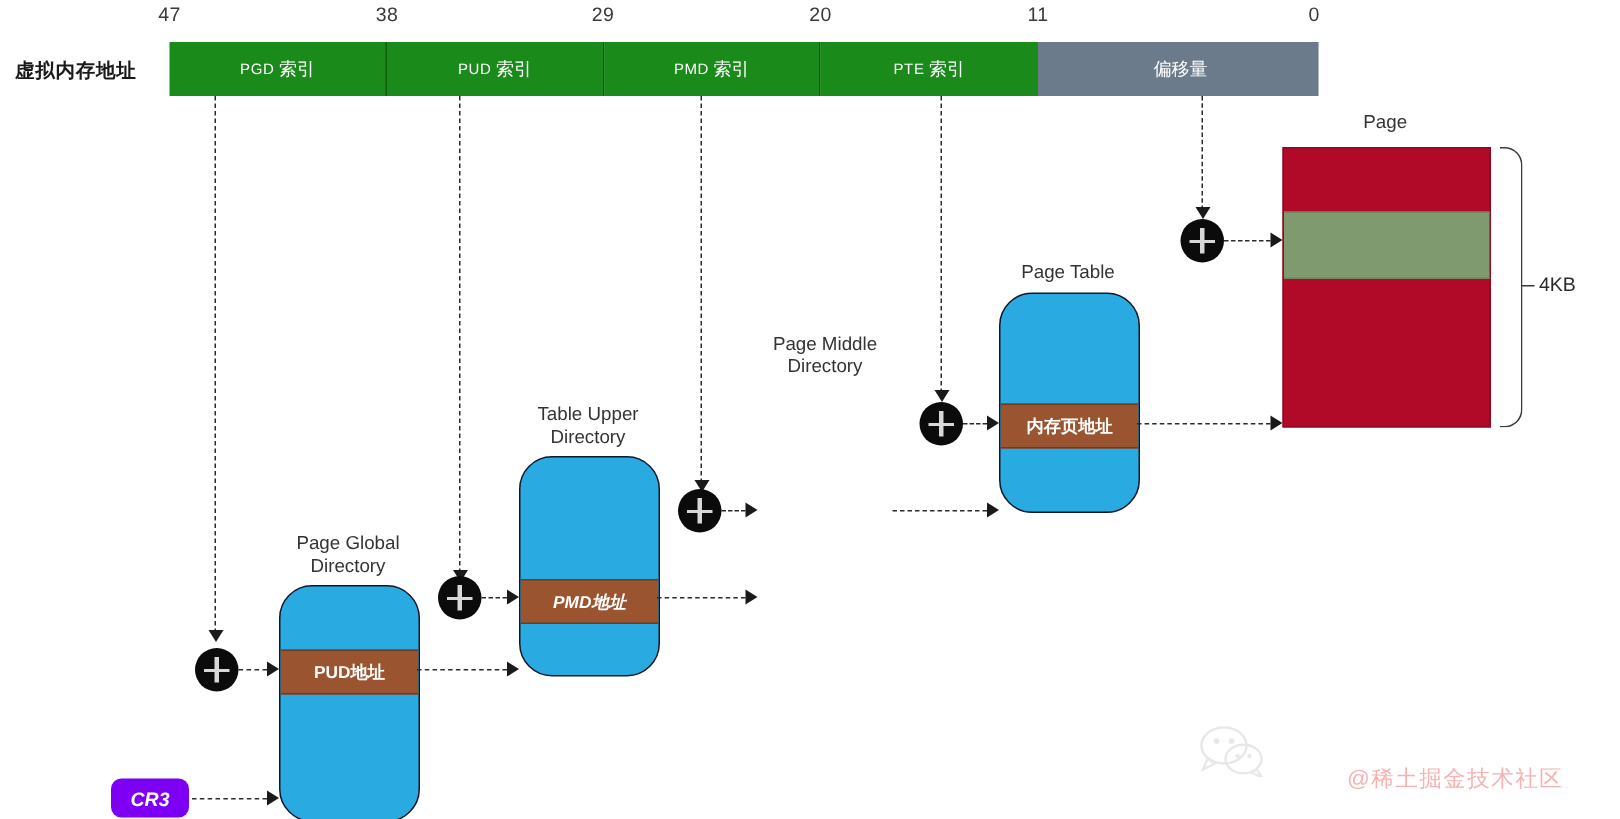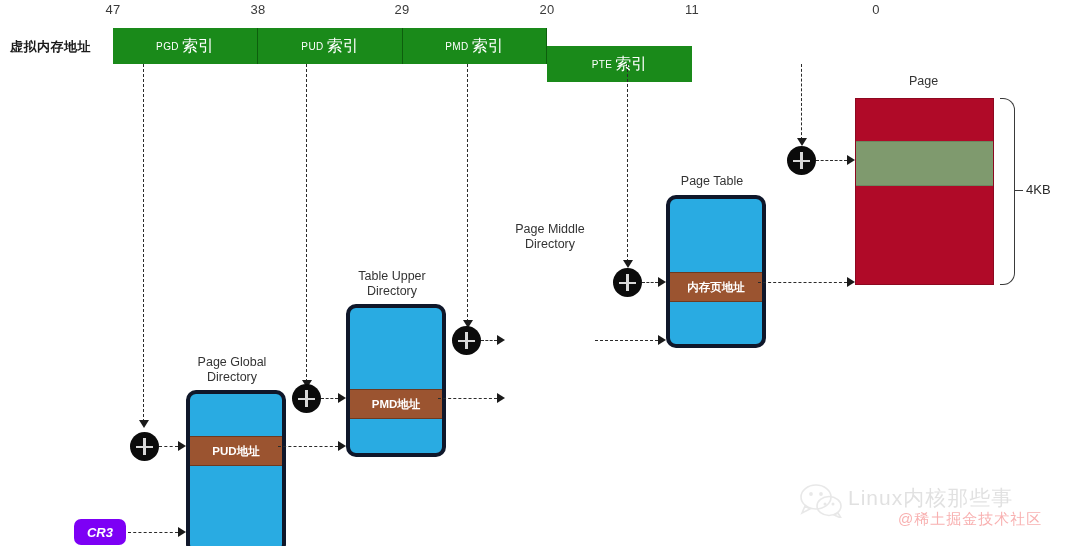--- a/index.html
+++ b/index.html
@@ -13,21 +13,21 @@
 
   
   .va-label{position:absolute;left:10px;top:38px;font-size:13px;font-weight:bold;
             color:#1a1a1a;letter-spacing:.5px;white-space:nowrap;}
   .va-bar{position:absolute;left:113px;top:28px;height:36px;width:766px;display:flex;}
   .seg{height:36px;display:flex;align-items:center;justify-content:center;
        color:#ffffff;font-size:11.5px;white-space:nowrap;box-sizing:border-box;}
   .seg.green{background:#1a8a1a;border-right:1px solid #0d5f0d;}
   .seg.gray{background:#6b7b8c;}
   .seg .en{font-size:10px;letter-spacing:.4px;}
-  .seg .cn{font-size:16px;margin-left:3px;}
+  .seg .cn{font-size:12px;margin-left:3px;}
 
   
   .vline{position:absolute;width:0;border-left:1.6px dashed #2b2b2b;}
 
   
   .arrow-down{position:absolute;width:0;height:0;
       border-left:5px solid transparent;border-right:5px solid transparent;
       border-top:8px solid #1a1a1a;}
   .arrow-right{position:absolute;width:0;height:0;
       border-top:5px solid transparent;border-bottom:5px solid transparent;
@@ -37,22 +37,22 @@
   .hline{position:absolute;height:0;border-top:1.6px dashed #2b2b2b;}
 
   
   .plus{position:absolute;width:29px;height:29px;border-radius:50%;
         background:#0b0b0b;}
   .plus::before,.plus::after{content:"";position:absolute;background:#d8d8d8;}
   .plus::before{left:6px;top:13.5px;width:17px;height:2.4px;}
   .plus::after{top:6px;left:13.3px;height:17px;width:2.4px;}
 
   
-  .dirblock{position:absolute;background:#29abe2;border:4px solid #0f172a;
-            border-radius:10px;overflow:hidden;}
+  .dirblock{position:absolute;background:#29abe2;border:1px solid #0f172a;
+            border-radius:22px;overflow:hidden;}
   .dirband{position:absolute;left:0;right:0;background:#9b5430;
            border-top:1px solid #6e3a20;border-bottom:1px solid #6e3a20;
            display:flex;align-items:center;justify-content:center;
            color:#ffffff;font-size:11.5px;font-weight:bold;white-space:nowrap;}
   .dirtitle{position:absolute;text-align:center;font-size:12.5px;color:#333333;
             line-height:15px;white-space:nowrap;}
 
   
   .cr3{position:absolute;background:#7d00f5;border-radius:7px;
        display:flex;align-items:center;justify-content:center;
@@ -96,23 +96,26 @@
       <span class="cn">索引</span>
     </div>
     <div class="seg green" style="width:145px;">
       <span class="en">PUD</span>
       <span class="cn">索引</span>
     </div>
     <div class="seg green" style="width:144px;">
       <span class="en">PMD</span>
       <span class="cn">索引</span>
     </div>
-    <div class="seg green" style="width:145px;border-right:none;margin-top:18px;">
+    <div class="seg green" style="width:145px;border-right:none;">
       <span class="en">PTE</span>
       <span class="cn">索引</span>
+    </div>
+    <div class="seg gray" style="width:187px;">
+      <span class="cn">偏移量</span>
     </div>
   </div>
 
   <div class="vline" style="left:143px;top:64px;height:358px;"></div>
   <div class="arrow-down" style="left:139px;top:420px;"></div>
 
   <div class="vline" style="left:306px;top:64px;height:318px;"></div>
   <div class="arrow-down" style="left:302px;top:380px;"></div>
 
   <div class="vline" style="left:467px;top:64px;height:258px;"></div>
@@ -140,21 +143,21 @@
   <div class="arrow-right" style="left:178px;top:441px;"></div>
 
   <div class="hline" style="left:278px;top:446px;width:60px;"></div>
   <div class="arrow-right" style="left:338px;top:441px;"></div>
 
   <div class="dirtitle" style="left:326px;top:269px;width:132px;">
     <span>Table Upper</span><br>
     <span>Directory</span>
   </div>
   <div class="dirblock" style="left:346px;top:304px;width:92px;height:145px;">
-    <div class="dirband" style="top:81px;height:28px;">PMD地址</div>
+    <div class="dirband" style="top:81px;height:28px;font-style:italic;">PMD地址</div>
   </div>
   <div class="plus" style="left:292px;top:384px;"></div>
   <div class="hline" style="left:321px;top:398px;width:17px;"></div>
   <div class="arrow-right" style="left:338px;top:393px;"></div>
 
   <div class="hline" style="left:438px;top:398px;width:59px;"></div>
   <div class="arrow-right" style="left:497px;top:393px;"></div>
 
   <div class="dirtitle" style="left:484px;top:222px;width:132px;">
     <span>Page Middle</span><br>
@@ -196,17 +199,16 @@
     <svg width="42" height="34" viewBox="0 0 42 34" style="position:absolute;left:0;top:6px;">
       <ellipse cx="16" cy="13" rx="15" ry="12" fill="none" stroke="#c9c9c9" stroke-width="1.6"></ellipse>
       <path d="M5 22 L2 29 L10 25 Z" fill="none" stroke="#c9c9c9" stroke-width="1.6"></path>
       <circle cx="11" cy="10" r="1.9" fill="#c9c9c9"></circle>
       <circle cx="21" cy="10" r="1.9" fill="#c9c9c9"></circle>
       <ellipse cx="29" cy="22" rx="12" ry="9.5" fill="none" stroke="#c9c9c9" stroke-width="1.6"></ellipse>
       <path d="M38 29 L41 34 L34 31 Z" fill="none" stroke="#c9c9c9" stroke-width="1.6"></path>
       <circle cx="25" cy="20" r="1.5" fill="#c9c9c9"></circle>
       <circle cx="33" cy="20" r="1.5" fill="#c9c9c9"></circle>
     </svg>
-    <div class="wm-main" style="left:48px;top:6px;">Linux内核那些事</div>
     <div class="wm-sub" style="left:98px;top:32px;">@稀土掘金技术社区</div>
   </div>
 
 </div>
 
 </body></html>

